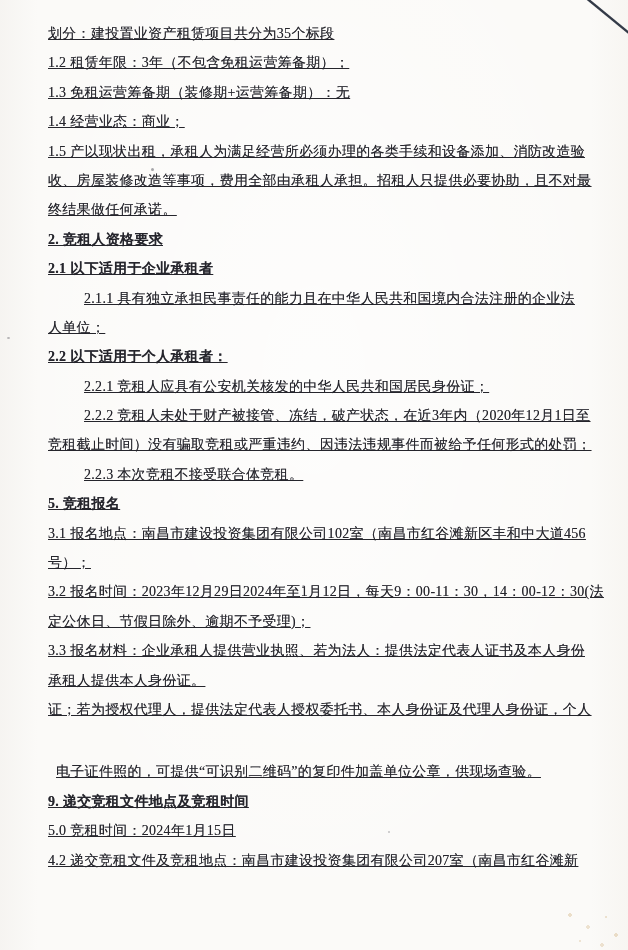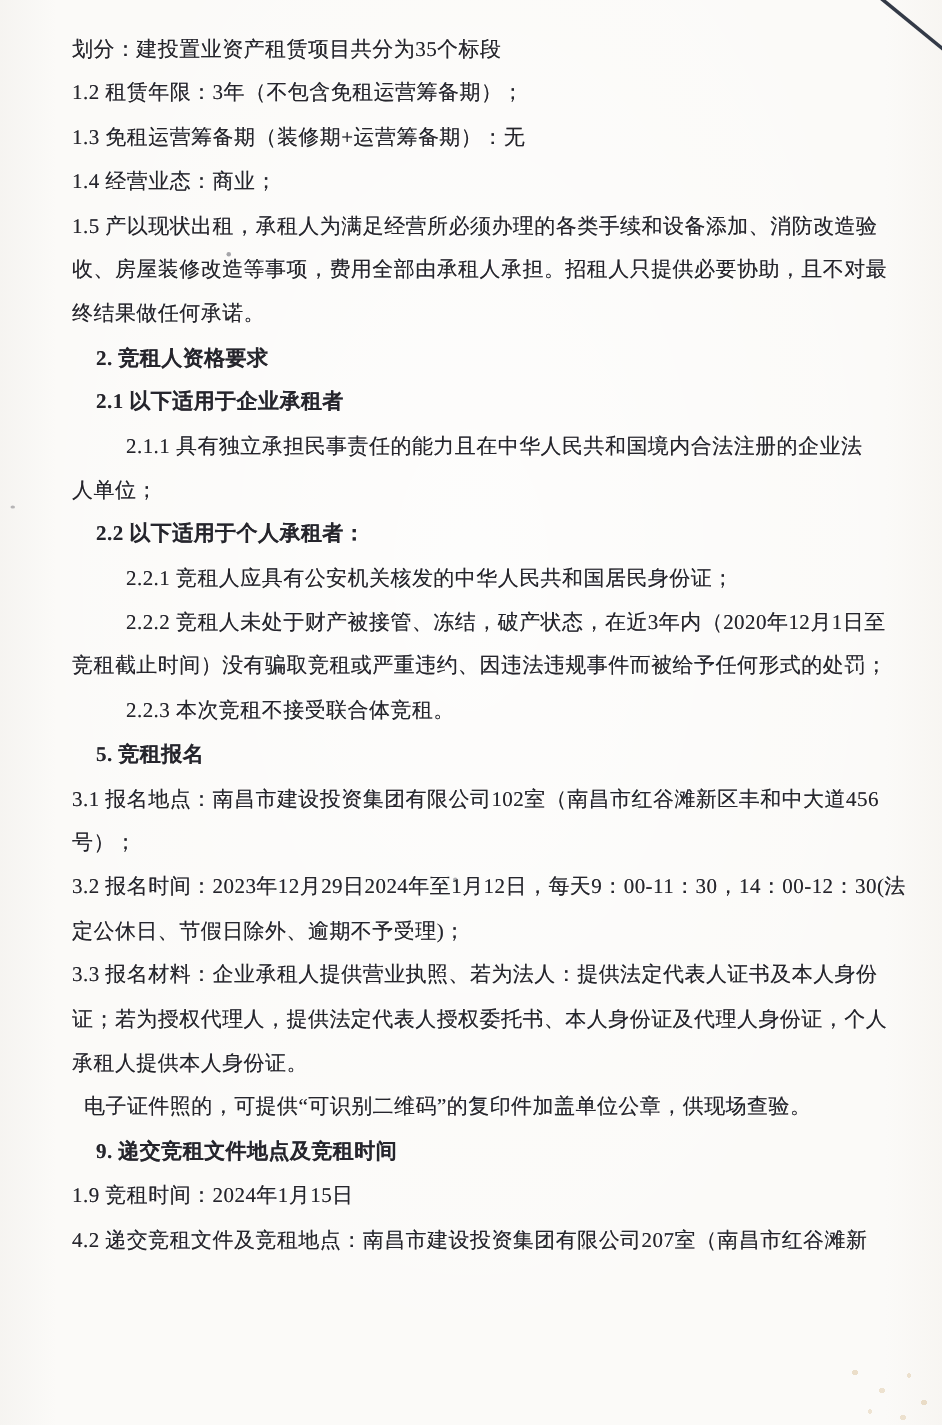--- a/index.html
+++ b/index.html
@@ -29,27 +29,27 @@
     width: 546px;
     color: #25252c;
   }
   .line {
     height: 29.4px;
     line-height: 29.4px;
     font-size: 14px;
     letter-spacing: 0.3px;
     white-space: nowrap;
     text-shadow: 0 0 0.4px rgba(37,37,44,0.55);
+    text-decoration: underline;
   }
   .line.bold {
     font-weight: bold;
-    margin-left: 16px;
   }
   .line.ind-para { padding-left: 36px; }
-  .line.ind-slight { padding-left: 8px; }
+  .line.ind-slight { padding-left: 8px; margin-top: 33px; }
   .fold-line {
     position: absolute;
     top: 0;
     right: 0;
     width: 46px;
     height: 36px;
     pointer-events: none;
   }
   .speck {
     position: absolute;
@@ -101,25 +101,25 @@
       <div class="line ind-para">2.2.1 竞租人应具有公安机关核发的中华人民共和国居民身份证；</div>
       <div class="line ind-para">2.2.2 竞租人未处于财产被接管、冻结，破产状态，在近3年内（2020年12月1日至</div>
       <div class="line">竞租截止时间）没有骗取竞租或严重违约、因违法违规事件而被给予任何形式的处罚；</div>
       <div class="line ind-para">2.2.3 本次竞租不接受联合体竞租。</div>
       <div class="line bold">5. 竞租报名</div>
       <div class="line">3.1 报名地点：南昌市建设投资集团有限公司102室（南昌市红谷滩新区丰和中大道456</div>
       <div class="line">号）；</div>
       <div class="line">3.2 报名时间：2023年12月29日2024年至1月12日，每天9：00-11：30，14：00-12：30(法</div>
       <div class="line">定公休日、节假日除外、逾期不予受理)；</div>
       <div class="line">3.3 报名材料：企业承租人提供营业执照、若为法人：提供法定代表人证书及本人身份</div>
+      <div class="line">承租人提供本人身份证。</div>
       <div class="line">证；若为授权代理人，提供法定代表人授权委托书、本人身份证及代理人身份证，个人</div>
-      <div class="line">承租人提供本人身份证。</div>
       <div class="line ind-slight">电子证件照的，可提供“可识别二维码”的复印件加盖单位公章，供现场查验。</div>
       <div class="line bold">9. 递交竞租文件地点及竞租时间</div>
-      <div class="line">1.9 竞租时间：2024年1月15日</div>
+      <div class="line">5.0 竞租时间：2024年1月15日</div>
       <div class="line">4.2 递交竞租文件及竞租地点：南昌市建设投资集团有限公司207室（南昌市红谷滩新</div>
     </div>
 
   <div class="speck s1"></div>
   <div class="speck s2"></div>
   <div class="speck s3"></div>
   <div class="speck s4"></div>
 
   <div class="corner-texture"></div>
 

